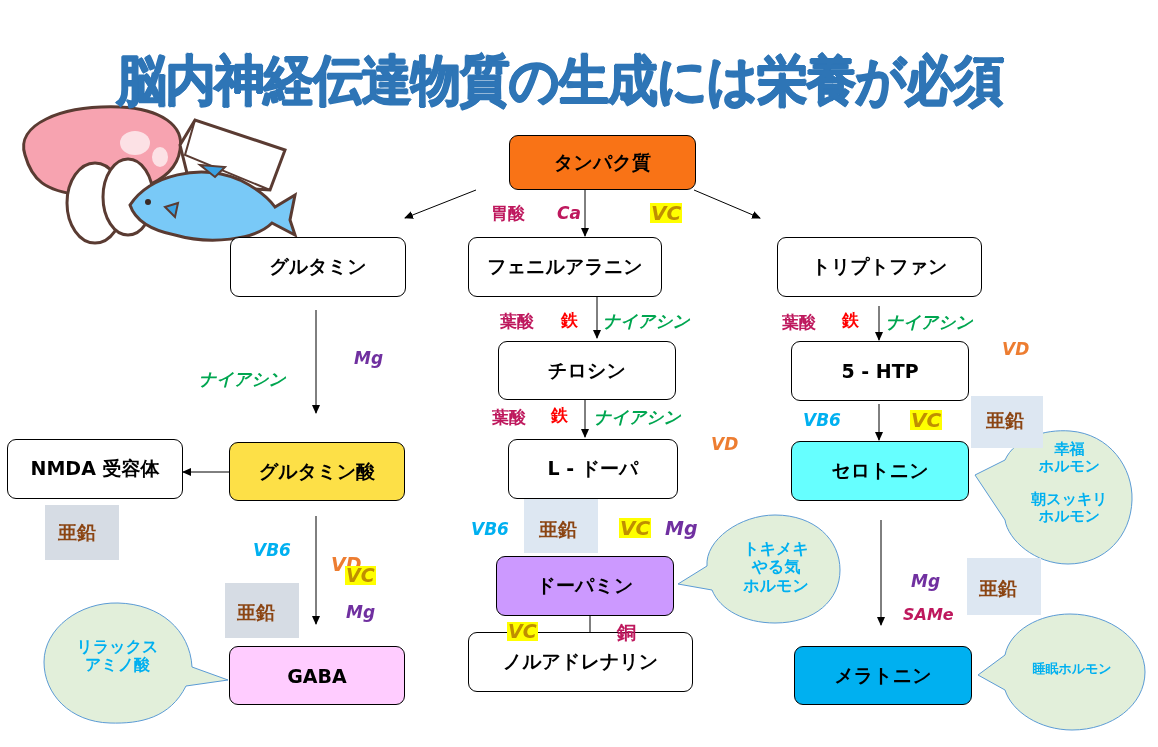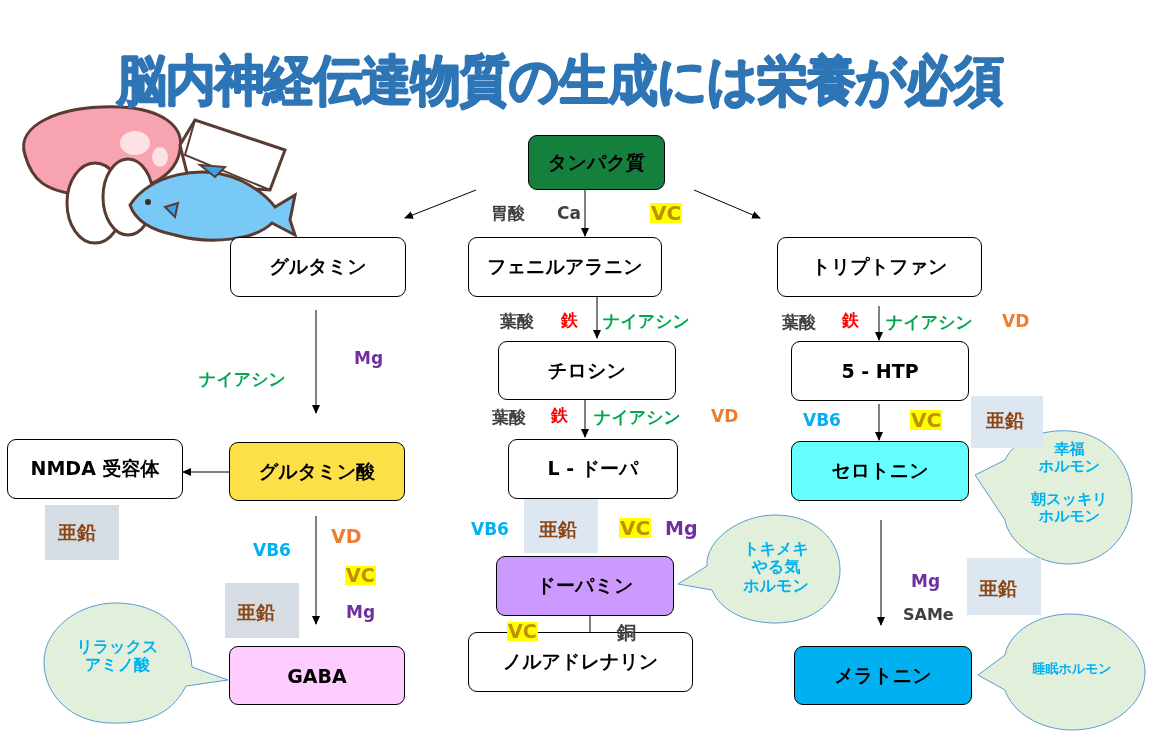--- a/index.html
+++ b/index.html
@@ -6,25 +6,25 @@
   body { width:1158px; height:747px; position:relative; overflow:hidden;
          font-family:"DejaVu Sans", sans-serif; }
   .abs { position:absolute; }
   .title { left:0; width:1120px; top:48px; text-align:center; font-size:50px; font-weight:bold;
            color:#2e75b6; letter-spacing:-1px; transform:scaleY(1.08);
            text-shadow:1px 0 #2e75b6, -1px 0 #2e75b6, 0 1px #2e75b6, 0 -1px #2e75b6; }
   .node { position:absolute; box-sizing:border-box; border:1.5px solid #000; border-radius:9px;
           display:flex; align-items:center; justify-content:center;
           font-weight:bold; font-size:19px; color:#000; background:#fff; }
   .lbl { position:absolute; font-weight:bold; font-size:17px; white-space:nowrap; line-height:1; }
-  .lbl.it { }
-  .black { color:#404040; }
+  .lbl.it { font-style:italic; }
+  .black { color:#be185d; }
   .red { color:#ff0000; }
   .green { color:#00a650; }
-  .orange { color:#ed7d31; }
+  .orange { color:#ed7d31;margin-top:28px; }
   .purple { color:#7030a0; }
   .blue { color:#00b0f0; }
   .vc { color:#bf8f00; background:#ffff00; padding:0 1px;text-align:right; }
   .zinc { color:#8b4513; font-size:19px; }
   .zincbox { position:absolute; background:#d6dce4; }
   .zincbox.light { background:#dde7f2; }
   svg.lines { position:absolute; left:0; top:0; }
   .bubble-text { position:absolute; color:#00b0f0; font-weight:bold; font-size:17px;
                  text-align:center; line-height:1.15; white-space:pre-line; }
 </style>
@@ -80,21 +80,21 @@
   <path d="M1005,460 C1015,438 1045,429 1070,431 C1110,434 1133,468 1132,500 C1131,536 1105,564 1068,564 C1035,564 1008,540 1005,520 L975,475 Z" fill="#e2efda" stroke="#5b9bd5" stroke-width="1"></path>
   <path d="M1005,655 C1010,630 1040,614 1070,614 C1110,614 1145,640 1145,672 C1145,705 1112,730 1072,730 C1040,730 1012,712 1005,690 L978,675 Z" fill="#e2efda" stroke="#5b9bd5" stroke-width="1"></path>
 </svg>
 
 <div class="zincbox" style="left:45px;top:505px;width:74px;height:55px"></div>
 <div class="zincbox" style="left:225px;top:583px;width:74px;height:55px"></div>
 <div class="zincbox light" style="left:524px;top:498px;width:74px;height:55px"></div>
 <div class="zincbox light" style="left:971px;top:396px;width:72px;height:52px"></div>
 <div class="zincbox light" style="left:967px;top:558px;width:74px;height:57px"></div>
 
-<div class="node" style="left:528px;top:135px;width:137px;height:55px;background:#15803d">タンパク質</div>
+<div class="node" style="left:509px;top:135px;width:187px;height:55px;background:#f97316">タンパク質</div>
 <div class="node" style="left:230px;top:237px;width:176px;height:60px">グルタミン</div>
 <div class="node" style="left:468px;top:237px;width:194px;height:60px">フェニルアラニン</div>
 <div class="node" style="left:777px;top:237px;width:205px;height:60px">トリプトファン</div>
 <div class="node" style="left:498px;top:341px;width:178px;height:59px">チロシン</div>
 <div class="node" style="left:791px;top:341px;width:178px;height:60px">5 - HTP</div>
 <div class="node" style="left:508px;top:439px;width:170px;height:60px">L - ドーパ</div>
 <div class="node" style="left:791px;top:441px;width:178px;height:60px;background:#66ffff">セロトニン</div>
 <div class="node" style="left:7px;top:439px;width:176px;height:60px">NMDA 受容体</div>
 <div class="node" style="left:229px;top:442px;width:176px;height:59px;background:#fde047">グルタミン酸</div>
 <div class="node" style="left:496px;top:556px;width:178px;height:60px;background:#cc99ff">ドーパミン</div>

